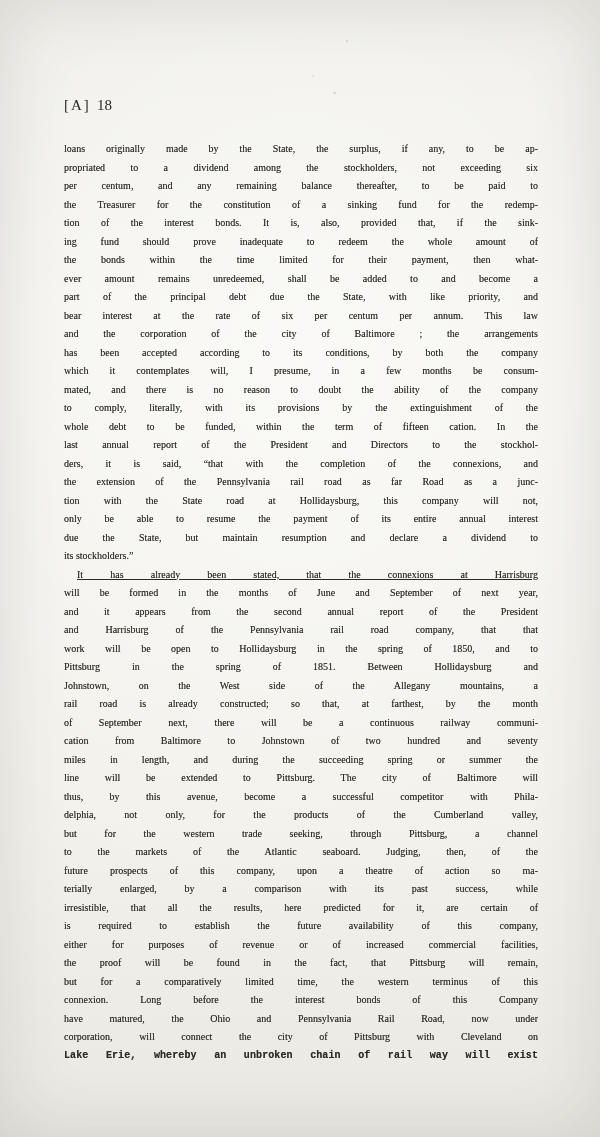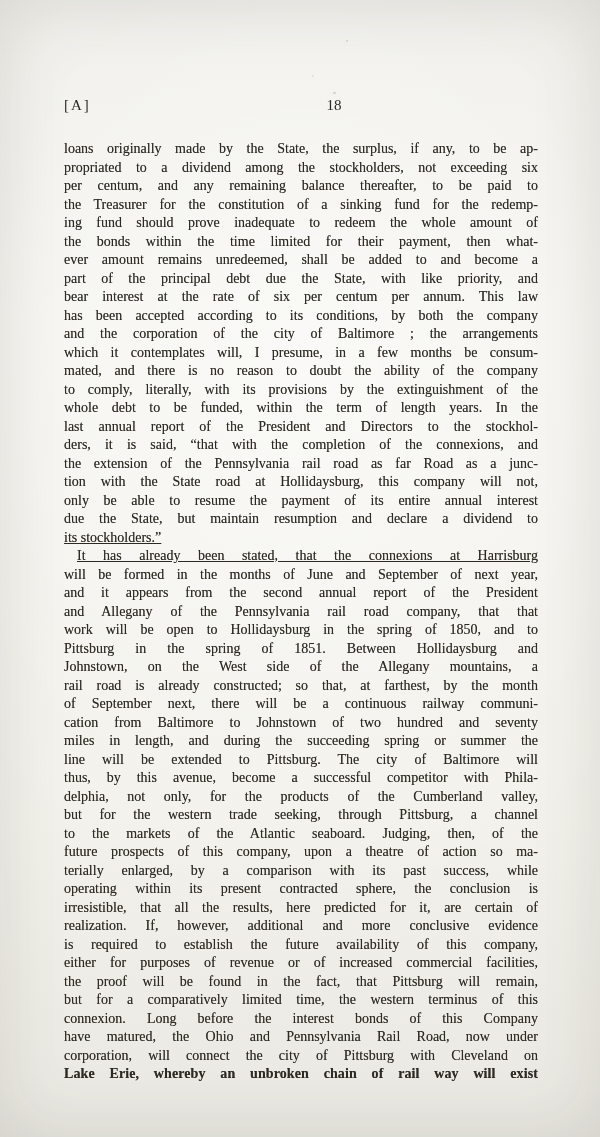--- a/index.html
+++ b/index.html
@@ -31,39 +31,39 @@
     position:absolute;
     top:97px;left:64px;right:62px;height:22px;
     font-size:15px;
   }
   .header .bracket{
     position:absolute;left:0;top:0;
     letter-spacing:2px;
   }
   .header .pagenum{
     position:absolute;left:0;right:0;top:0;
-    text-align:center;
+    text-align:left;
     transform:translateX(33px);
   }
   .text-block{
     position:absolute;
     top:140px;left:64px;width:474px;
   }
   .para{margin:0;}
   .line{
-    font-size:14px;
+    font-size:10px;
     line-height:18.5px;
     text-align:justify;
     text-align-last:justify;
     white-space:normal;
     text-shadow:0 0 0.4px rgba(44,42,34,0.55);
   }
   .line.indent{text-indent:13px;text-decoration:underline;}
-  .line.flush-left{text-align-last:left;text-decoration:underline;}
-  .line.emphasis{font-weight:bold;letter-spacing:0.1px;}
+  .line.flush-left{text-align-last:left;}
+  .line.emphasis{font-weight:bold;letter-spacing:0.1px;font-family:Liberation Mono, monospace;}
 </style>
 </head>
 <body>
 
 <div class="page">
 
   <div class="speck" style="top:40px;left:346px;width:2px;height:2px;opacity:.5"></div>
   <div class="speck" style="top:92px;left:333px;width:3px;height:2px;opacity:.6"></div>
   <div class="speck" style="top:75px;left:312px;width:2px;height:2px;opacity:.35"></div>
 
@@ -72,61 +72,60 @@
     <span class="pagenum">18</span>
   </div>
 
   <div class="text-block">
 
   <div class="para">
         <div class="line">loans originally made by the State, the surplus, if any, to be ap-</div>
         <div class="line">propriated to a dividend among the stockholders, not exceeding six</div>
         <div class="line">per centum, and any remaining balance thereafter, to be paid to</div>
         <div class="line">the Treasurer for the constitution of a sinking fund for the redemp-</div>
+        <div class="line">tion of the interest bonds. It is, also, provided that, if the sink-</div>
         <div class="line">ing fund should prove inadequate to redeem the whole amount of</div>
         <div class="line">the bonds within the time limited for their payment, then what-</div>
         <div class="line">ever amount remains unredeemed, shall be added to and become a</div>
         <div class="line">part of the principal debt due the State, with like priority, and</div>
         <div class="line">bear interest at the rate of six per centum per annum. This law</div>
+        <div class="line">and the corporation of the city of Baltimore ; the arrangements</div>
         <div class="line">has been accepted according to its conditions, by both the company</div>
-        <div class="line">and the corporation of the city of Baltimore ; the arrangements</div>
         <div class="line">which it contemplates will, I presume, in a few months be consum-</div>
         <div class="line">mated, and there is no reason to doubt the ability of the company</div>
         <div class="line">to comply, literally, with its provisions by the extinguishment of the</div>
-        <div class="line">whole debt to be funded, within the term of length years. In the</div>
+        <div class="line">whole debt to be funded, within the term of fifteen cation. In the</div>
         <div class="line">last annual report of the President and Directors to the stockhol-</div>
         <div class="line">ders, it is said, “that with the completion of the connexions, and</div>
         <div class="line">the extension of the Pennsylvania rail road as far Road as a junc-</div>
         <div class="line">tion with the State road at Hollidaysburg, this company will not,</div>
         <div class="line">only be able to resume the payment of its entire annual interest</div>
         <div class="line">due the State, but maintain resumption and declare a dividend to</div>
         <div class="line flush-left">its stockholders.”</div>
       </div>
       <div class="para">
         <div class="line indent">It has already been stated, that the connexions at Harrisburg</div>
         <div class="line">will be formed in the months of June and September of next year,</div>
         <div class="line">and it appears from the second annual report of the President</div>
-        <div class="line">and Allegany of the Pennsylvania rail road company, that that</div>
+        <div class="line">and Harrisburg of the Pennsylvania rail road company, that that</div>
         <div class="line">work will be open to Hollidaysburg in the spring of 1850, and to</div>
         <div class="line">Pittsburg in the spring of 1851. Between Hollidaysburg and</div>
         <div class="line">Johnstown, on the West side of the Allegany mountains, a</div>
         <div class="line">rail road is already constructed; so that, at farthest, by the month</div>
         <div class="line">of September next, there will be a continuous railway communi-</div>
         <div class="line">cation from Baltimore to Johnstown of two hundred and seventy</div>
         <div class="line">miles in length, and during the succeeding spring or summer the</div>
         <div class="line">line will be extended to Pittsburg. The city of Baltimore will</div>
         <div class="line">thus, by this avenue, become a successful competitor with Phila-</div>
         <div class="line">delphia, not only, for the products of the Cumberland valley,</div>
         <div class="line">but for the western trade seeking, through Pittsburg, a channel</div>
         <div class="line">to the markets of the Atlantic seaboard. Judging, then, of the</div>
         <div class="line">future prospects of this company, upon a theatre of action so ma-</div>
         <div class="line">terially enlarged, by a comparison with its past success, while</div>
-        <div class="line">operating within its present contracted sphere, the conclusion is</div>
         <div class="line">irresistible, that all the results, here predicted for it, are certain of</div>
-        <div class="line">realization. If, however, additional and more conclusive evidence</div>
         <div class="line">is required to establish the future availability of this company,</div>
         <div class="line">either for purposes of revenue or of increased commercial facilities,</div>
         <div class="line">the proof will be found in the fact, that Pittsburg will remain,</div>
         <div class="line">but for a comparatively limited time, the western terminus of this</div>
         <div class="line">connexion. Long before the interest bonds of this Company</div>
         <div class="line">have matured, the Ohio and Pennsylvania Rail Road, now under</div>
         <div class="line">corporation, will connect the city of Pittsburg with Cleveland on</div>
         <div class="line emphasis">Lake Erie, whereby an unbroken chain of rail way will exist</div>
       </div>
     </div>

